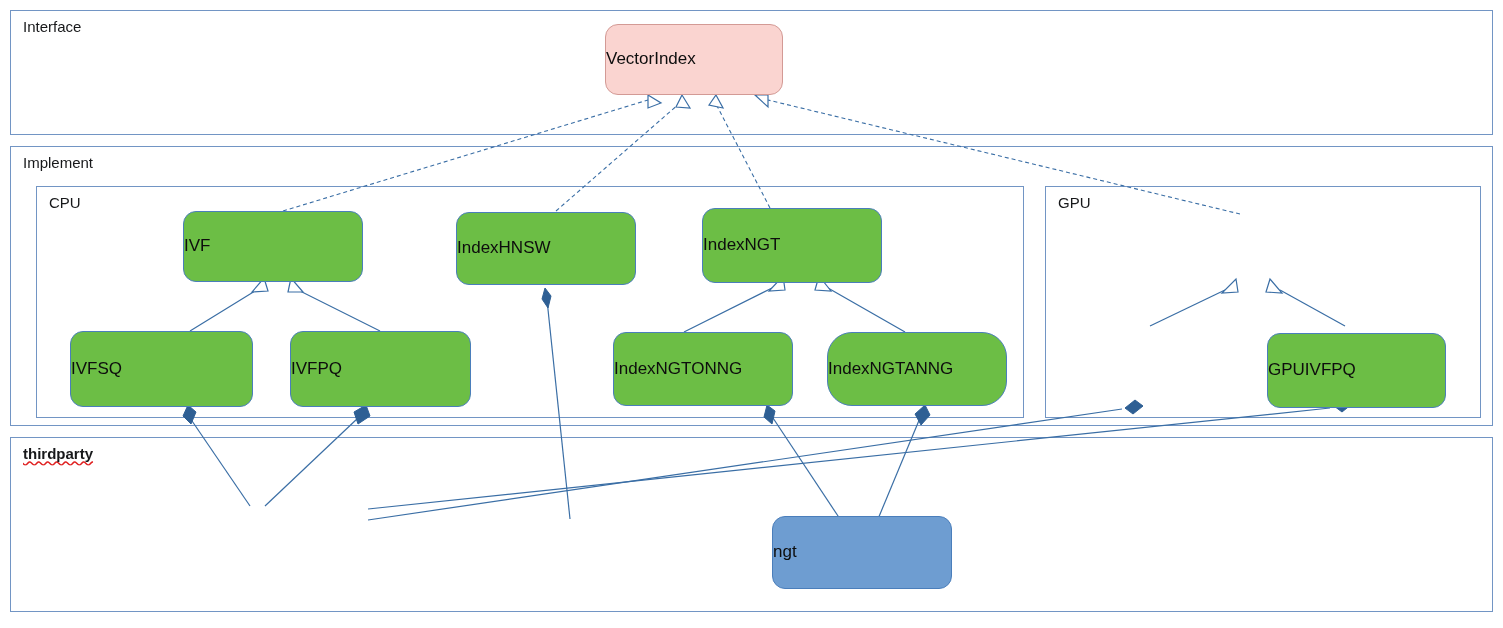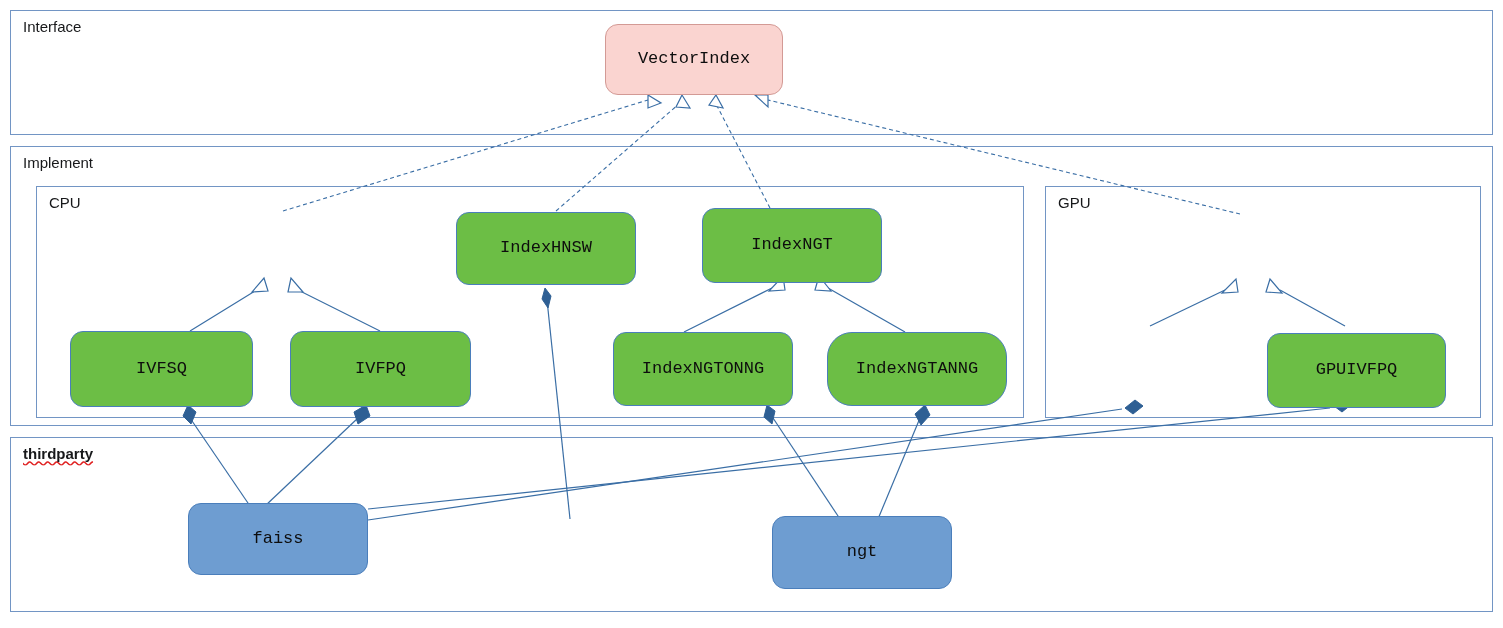--- a/index.html
+++ b/index.html
@@ -14,22 +14,22 @@
              font-family:"Liberation Sans",sans-serif;
              font-size:15px;color:#17181a;white-space:nowrap;}
   .ctitle.misspelled{text-decoration:underline;
              text-decoration-color:#e02020;
              text-decoration-style:wavy;
              text-decoration-skip-ink:none;}
 
   
   .node{position:absolute;box-sizing:border-box;
         border-radius:13px;border:1px solid #4a7ebb;
-        display:flex;align-items:center;justify-content:center;
-        font-family:Liberation Mono, monospace;
+        display:flex;align-items:center;justify-content:flex-start;
+        font-family:Liberation Sans, sans-serif;
         font-size:17px;color:#0d0d0d;text-align:center;
         line-height:1.1;z-index:5;}
   .node.green{background:#6cbe45;}
   .node.blue {background:#6e9dd1;}
   .node.pink {background:#fad4d0;border-color:#d39a95;}
 
   
   #edges{position:absolute;left:0;top:0;width:1503px;height:628px;
          z-index:2;pointer-events:none;}
   #edges .lnk{fill:none;stroke:#3a6ea5;stroke-width:1.2;}
@@ -147,20 +147,23 @@
     <g>
       <path class="lnk" d="M 878 519 L 920 418"></path>
       <polygon class="solid" points="925,405 930,415 921,425 915,414"></polygon>
     </g>
   </svg>
 
   <div class="node pink" style="left:605px;top:24px;width:178px;height:71px;">
     <span>VectorIndex</span>
   </div>
 
+  <div class="node green" style="left:183px;top:211px;width:180px;height:71px;">
+    <span>IVF</span>
+  </div>
 
   <div class="node green" style="left:456px;top:212px;width:180px;height:73px;">
     <span>IndexHNSW</span>
   </div>
 
   <div class="node green" style="left:702px;top:208px;width:180px;height:75px;">
     <span>IndexNGT</span>
   </div>
 
   <div class="node green" style="left:70px;top:331px;width:183px;height:76px;">
@@ -178,22 +181,19 @@
   <div class="node green" style="left:827px;top:332px;width:180px;height:74px;border-radius:25px;">
     <span>IndexNGTANNG</span>
   </div>
 
 
 
   <div class="node green" style="left:1267px;top:333px;width:179px;height:75px;">
     <span>GPUIVFPQ</span>
   </div>
 
-  <div class="node blue" style="left:188px;top:503px;width:180px;height:72px;">
-    <span>faiss</span>
-  </div>
 
 
   <div class="node blue" style="left:772px;top:516px;width:180px;height:73px;">
     <span>ngt</span>
   </div>
 
 </div>
 
 </body></html>

